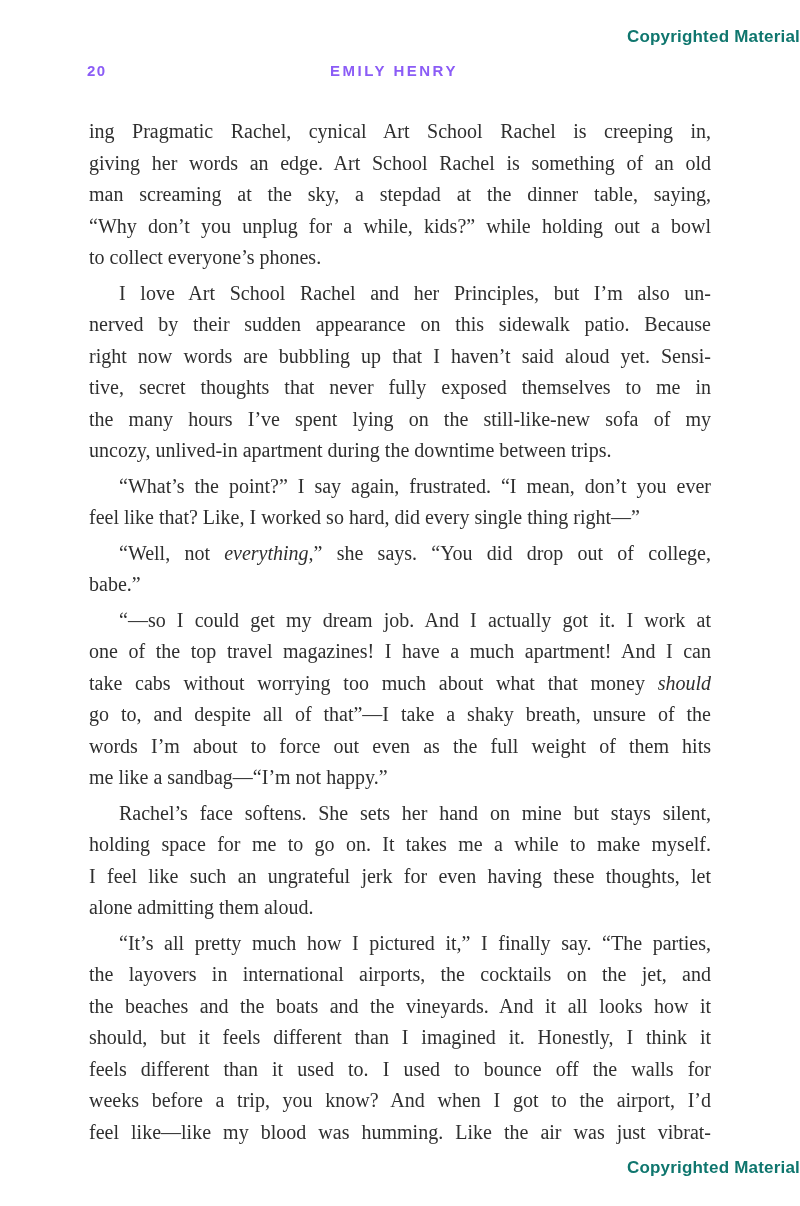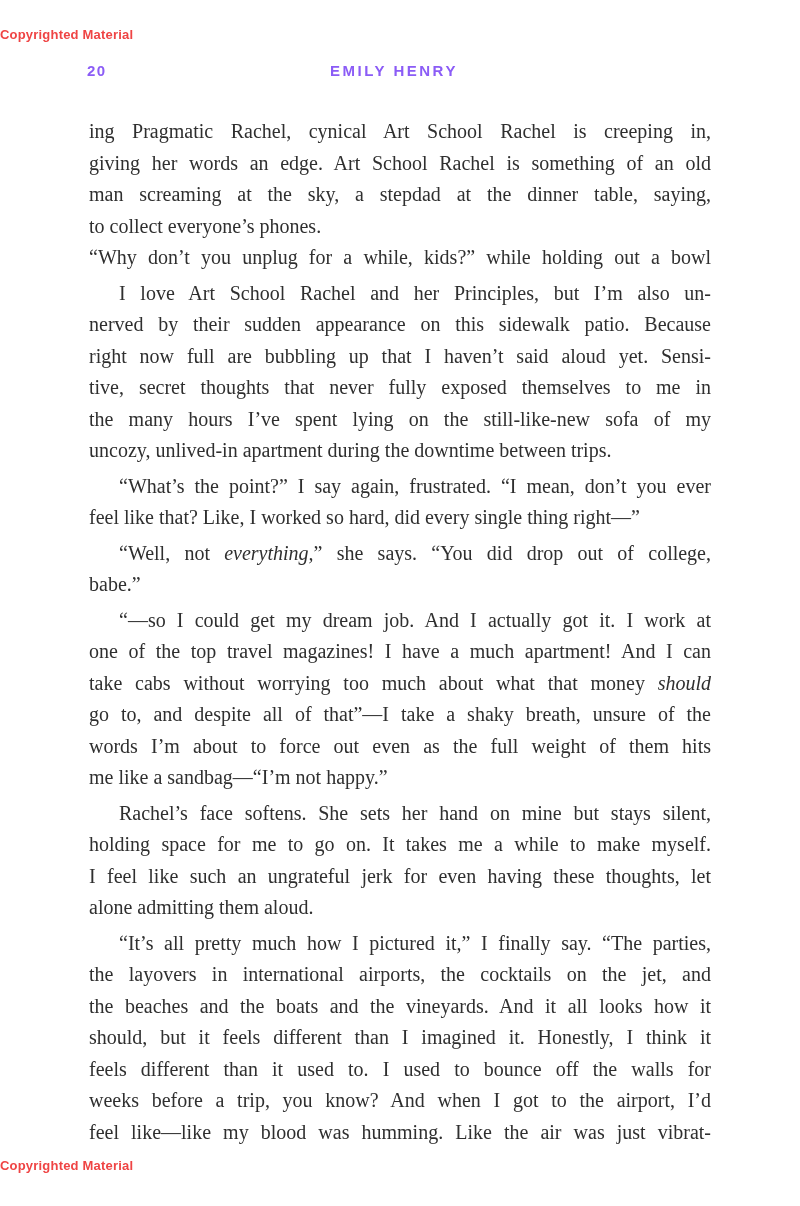--- a/index.html
+++ b/index.html
@@ -8,25 +8,25 @@
     width: 800px;
     height: 1206px;
     background: #ffffff;
     font-family: "Liberation Serif", "DejaVu Serif", serif;
     color: #2f2f2f;
     overflow: hidden;
   }
   .copyright {
     position: absolute;
     left: 0; right: 0;
-    text-align: left;
+    text-align: right;
     font-family: "Liberation Sans", "DejaVu Sans", sans-serif;
-    font-size: 13px;
+    font-size: 17px;
     font-weight: bold;
-    color: #ef4444;
+    color: #0f766e;
     letter-spacing: 0.2px;
   }
   .copyright.top { top: 27px; }
   .copyright.bottom { top: 1158px; }
   .running-head {
     position: absolute;
     top: 62px;
     left: 85px;
     right: 85px;
     height: 20px;
@@ -77,27 +77,27 @@
   <div class="running-head">
     <span class="page-number">20</span>
     <span class="author-name">EMILY HENRY</span>
   </div>
 
   <div class="body-text">
       <div class="para">
         <div class="line"><span>ing Pragmatic Rachel, cynical Art School Rachel is creeping in,</span></div>
         <div class="line"><span>giving her words an edge. Art School Rachel is something of an old</span></div>
         <div class="line"><span>man screaming at the sky, a stepdad at the dinner table, saying,</span></div>
+        <div class="line"><span>“Why don’t you unplug for a while, kids?” while holding out a bowl</span></div>
         <div class="line last"><span>to collect everyone’s phones.</span></div>
-        <div class="line"><span>“Why don’t you unplug for a while, kids?” while holding out a bowl</span></div>
       </div>
       <div class="para">
         <div class="line first-indent"><span>I love Art School Rachel and her Principles, but I’m also un-</span></div>
         <div class="line"><span>nerved by their sudden appearance on this sidewalk patio. Because</span></div>
-        <div class="line"><span>right now full are bubbling up that I haven’t said aloud yet. Sensi-</span></div>
+        <div class="line"><span>right now words are bubbling up that I haven’t said aloud yet. Sensi-</span></div>
         <div class="line"><span>tive, secret thoughts that never fully exposed themselves to me in</span></div>
         <div class="line"><span>the many hours I’ve spent lying on the still-like-new sofa of my</span></div>
         <div class="line last"><span>uncozy, unlived-in apartment during the downtime between trips.</span></div>
       </div>
       <div class="para">
         <div class="line first-indent"><span>“What’s the point?” I say again, frustrated. “I mean, don’t you ever</span></div>
         <div class="line last"><span>feel like that? Like, I worked so hard, did every single thing right—”</span></div>
       </div>
       <div class="para">
         <div class="line first-indent"><span>“Well, not </span><span class="em">everything,</span><span>” she says. “You did drop out of college,</span></div>

